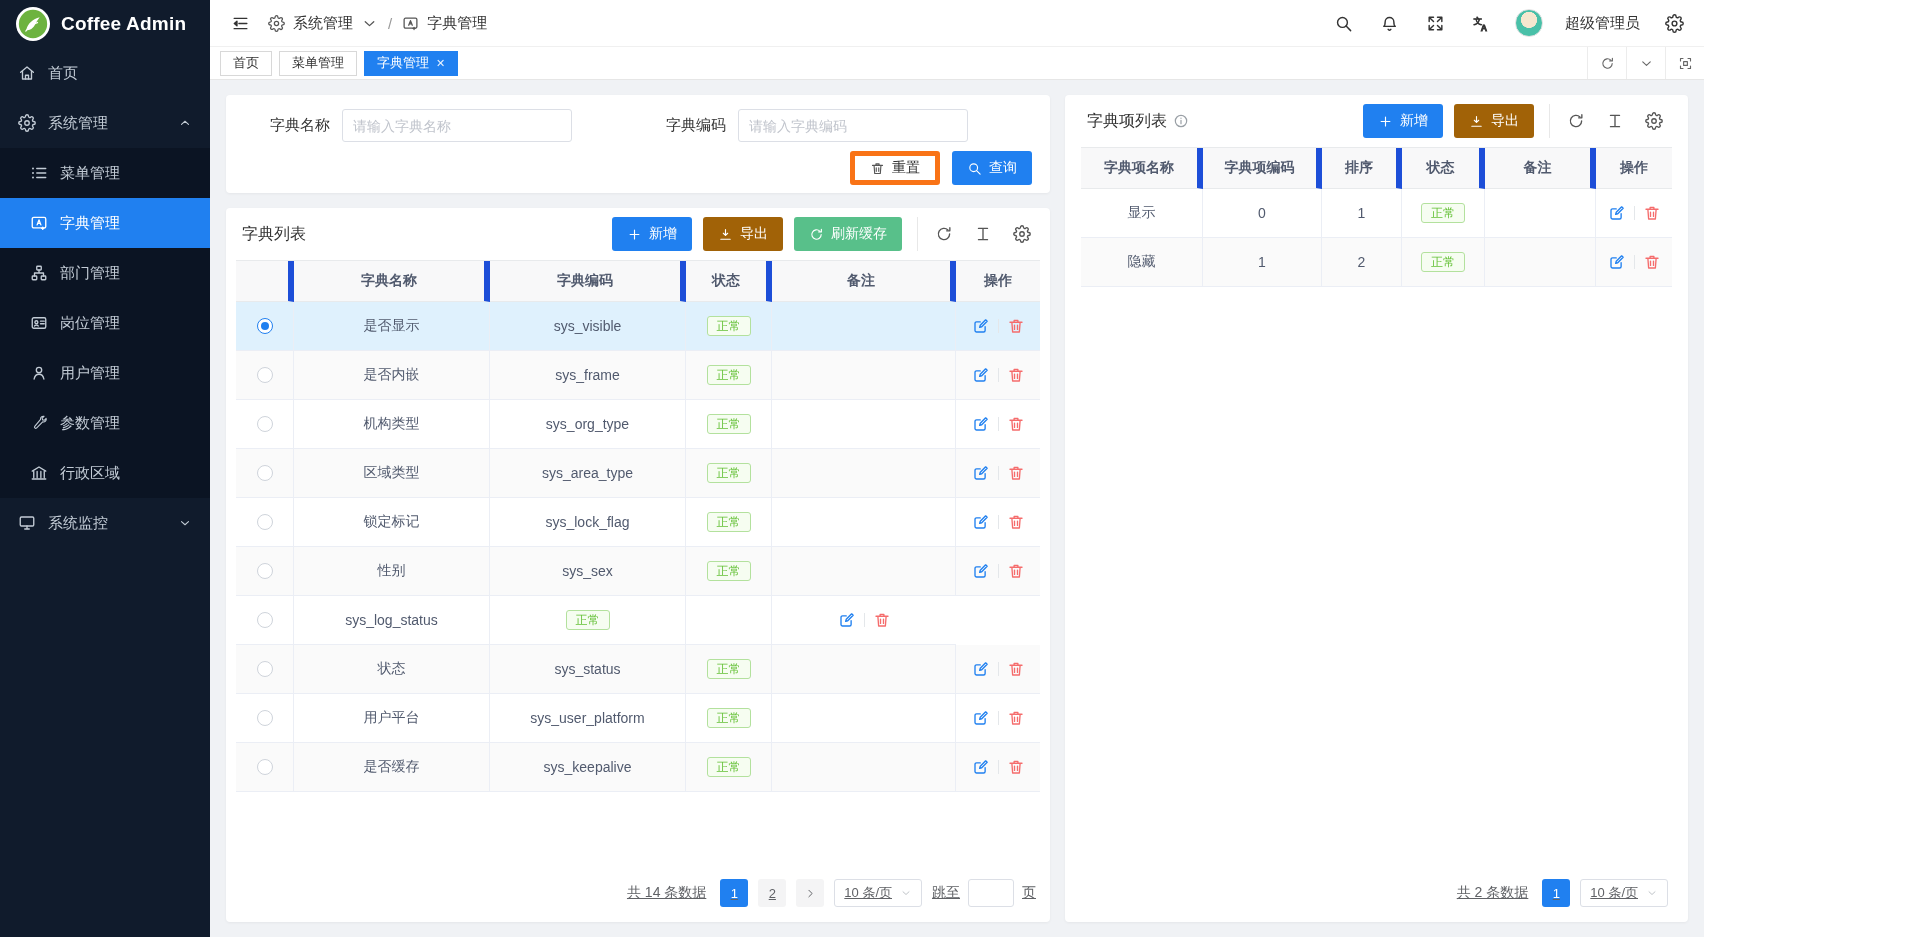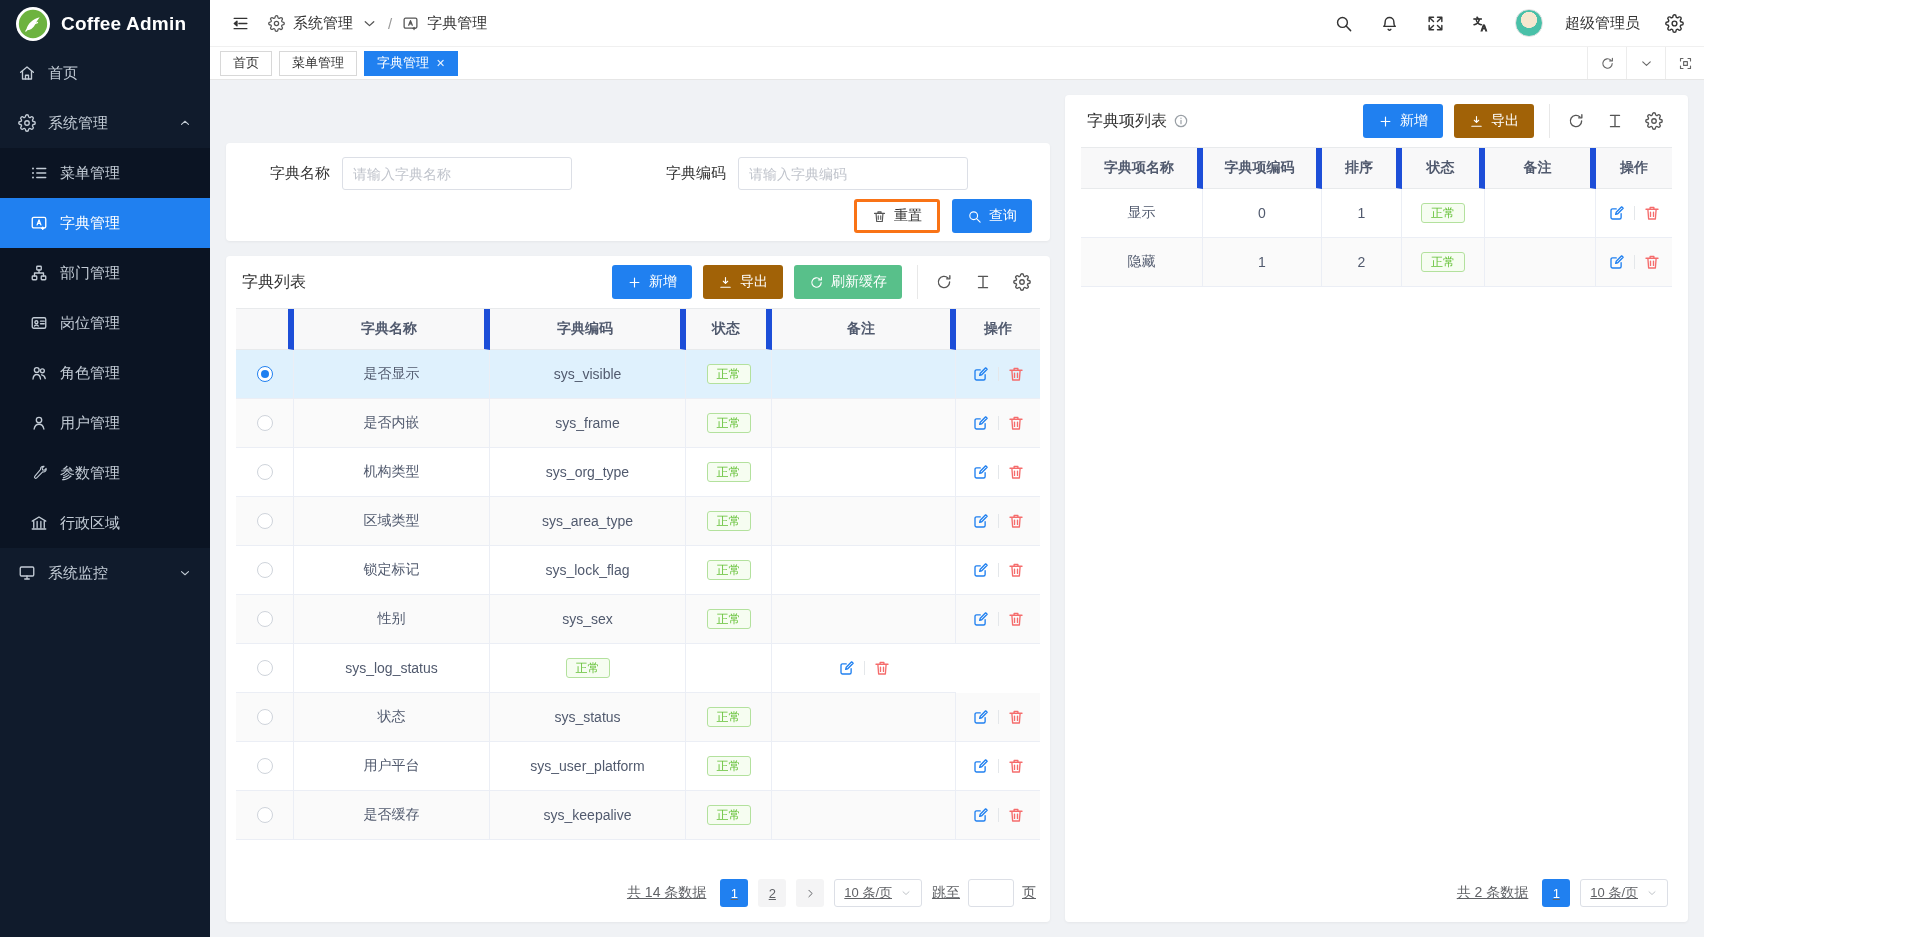--- a/index.html
+++ b/index.html
@@ -39,37 +39,37 @@
   .tabbar { height:33px; background:#fff; border-bottom:1px solid #e6e6e6; display:flex; align-items:center; padding:0 0 0 10px; }
   .tab { height:25px; display:inline-flex; align-items:center; gap:7px; padding:0 12px; margin-right:7px;
          border:1px solid #d8d8d8; background:#fff; color:#333; font-size:13px; cursor:pointer; }
   .tab.active { background:#2080f0; border-color:#2080f0; color:#fff; }
   .tab-close { font-size:11px; line-height:1; opacity:.9; }
   .tab-actions { margin-left:auto; display:flex; height:100%; }
   .tab-act { width:39px; height:100%; display:flex; align-items:center; justify-content:center; border-left:1px solid #ececec; color:#666; cursor:pointer; }
   .tab-act svg { width:15px; height:15px; stroke:#666; }
 
   .content { flex:1; display:flex; gap:15px; padding:15px 16px; min-height:0; }
-  .col-left { width:824px; flex-shrink:0; display:flex; flex-direction:column; gap:15px;margin-top:48px; }
+  .col-left { width:824px; flex-shrink:0; display:flex; flex-direction:column; gap:15px; }
   .col-right { flex:1; min-width:0; }
   .card { background:#fff; border-radius:4px; box-shadow:0 1px 3px rgba(0,0,0,.05); }
 
   
   .search-card { height:98px; padding:14px 18px 0; }
   .form-row { display:flex; align-items:center; }
   .f-label { width:86px; text-align:right; margin-right:12px; color:#333; font-size:15px; }
   .f-label.second { width:70px; margin-left:84px; }
   .f-input { width:230px; height:33px; border:1px solid #dcdfe6; border-radius:3px; padding:0 10px; font-size:14px; color:#333;
              font-family:"Liberation Sans","DejaVu Sans",sans-serif; outline:none; }
   .f-input::placeholder { color:#c0c4cc; }
   .btn-row { display:flex; justify-content:flex-end; gap:12px; margin-top:9px; }
   .btn { height:34px; border:none; border-radius:3px; padding:0 15px; display:inline-flex; align-items:center; gap:7px;
          font-size:14px; cursor:pointer; font-family:inherit; }
   .btn svg { width:15px; height:15px; }
-  .btn-plain { background:#fff; border:3px solid #f97316; color:#333; }
+  .btn-plain { background:#fff; border:5px solid #f97316; color:#333; }
   .btn-plain svg { stroke:#555; }
   .btn-primary { background:#2080f0; color:#fff; } .btn-primary svg { stroke:#fff; }
   .btn-warn { background:#a16207; color:#fff; } .btn-warn svg { stroke:#fff; }
   .btn-success { background:#58c08a; color:#fff; } .btn-success svg { stroke:#fff; }
 
   
   .list-card { flex:1; display:flex; flex-direction:column; padding:0 10px 10px; min-height:0; }
   .item-card { height:100%; display:flex; flex-direction:column; padding:0 16px 10px; }
   .card-head { height:52px; display:flex; align-items:center; padding:0 6px; flex-shrink:0; }
   .card-title { font-size:16px; color:#333; display:flex; align-items:center; gap:6px; }
@@ -188,31 +188,20 @@
         </div>
         <div class="nav-item">
           <span class="icon">
               <svg viewBox="0 0 24 24" fill="none" stroke="currentColor" stroke-width="1.8" stroke-linecap="round" stroke-linejoin="round">
                 <rect x="3" y="5" width="18" height="14" rx="2"></rect>
                 <circle cx="8.5" cy="11" r="2"></circle>
                 <path d="M6 16c.5-1.5 4.5-1.5 5 0M14 9.5h5M14 13h5"></path>
               </svg>
             </span>
           <span>岗位管理</span>
-        </div>
-        <div class="nav-item">
-          <span class="icon">
-              <svg viewBox="0 0 24 24" fill="none" stroke="currentColor" stroke-width="1.8" stroke-linecap="round" stroke-linejoin="round">
-                <circle cx="9" cy="8" r="3.2"></circle>
-                <path d="M4 20c.5-4 3-6 5-6s4.5 2 5 6"></path>
-                <circle cx="16.5" cy="9" r="2.6"></circle>
-                <path d="M15.5 14.4c2.5.3 4.3 2.2 4.8 5.1"></path>
-              </svg>
-            </span>
-          <span>角色管理</span>
         </div>
         <div class="nav-item">
           <span class="icon">
               <svg viewBox="0 0 24 24" fill="none" stroke="currentColor" stroke-width="1.8" stroke-linecap="round" stroke-linejoin="round">
                 <circle cx="12" cy="8" r="3.6"></circle>
                 <path d="M5.5 20c.8-4.4 3.8-6.4 6.5-6.4s5.7 2 6.5 6.4"></path>
               </svg>
             </span>
           <span>用户管理</span>
         </div>

